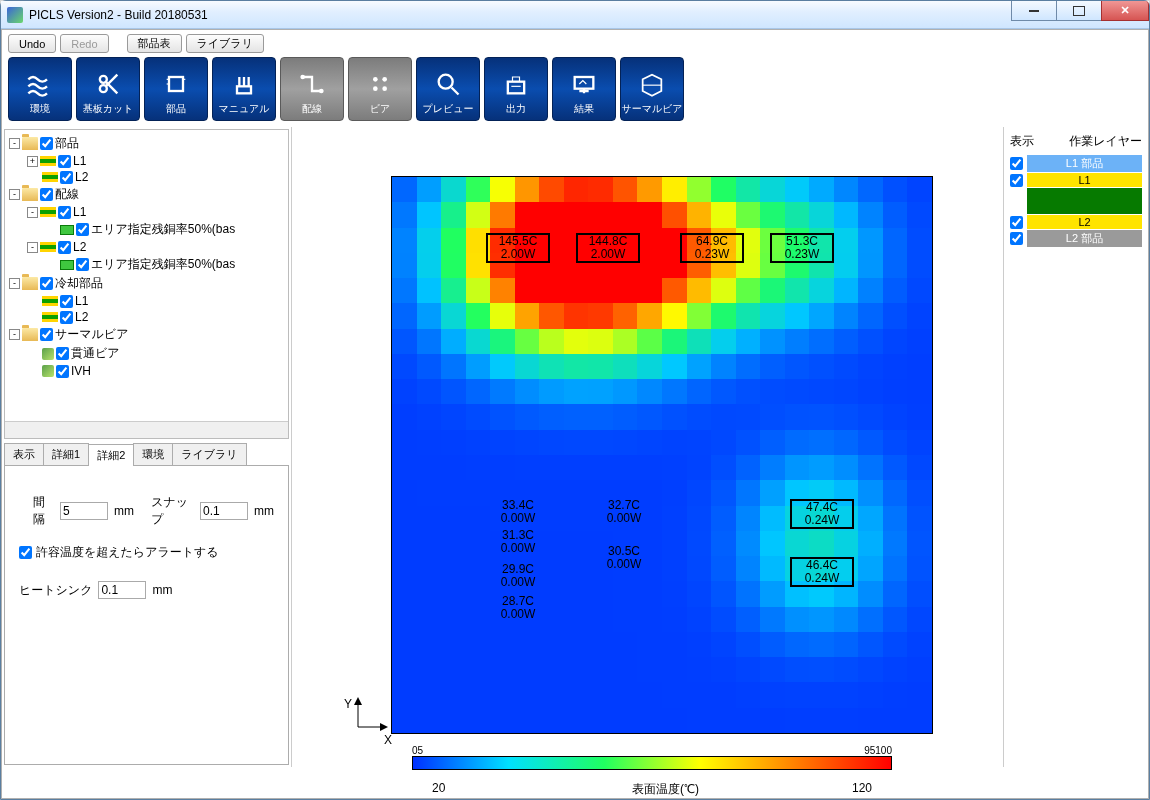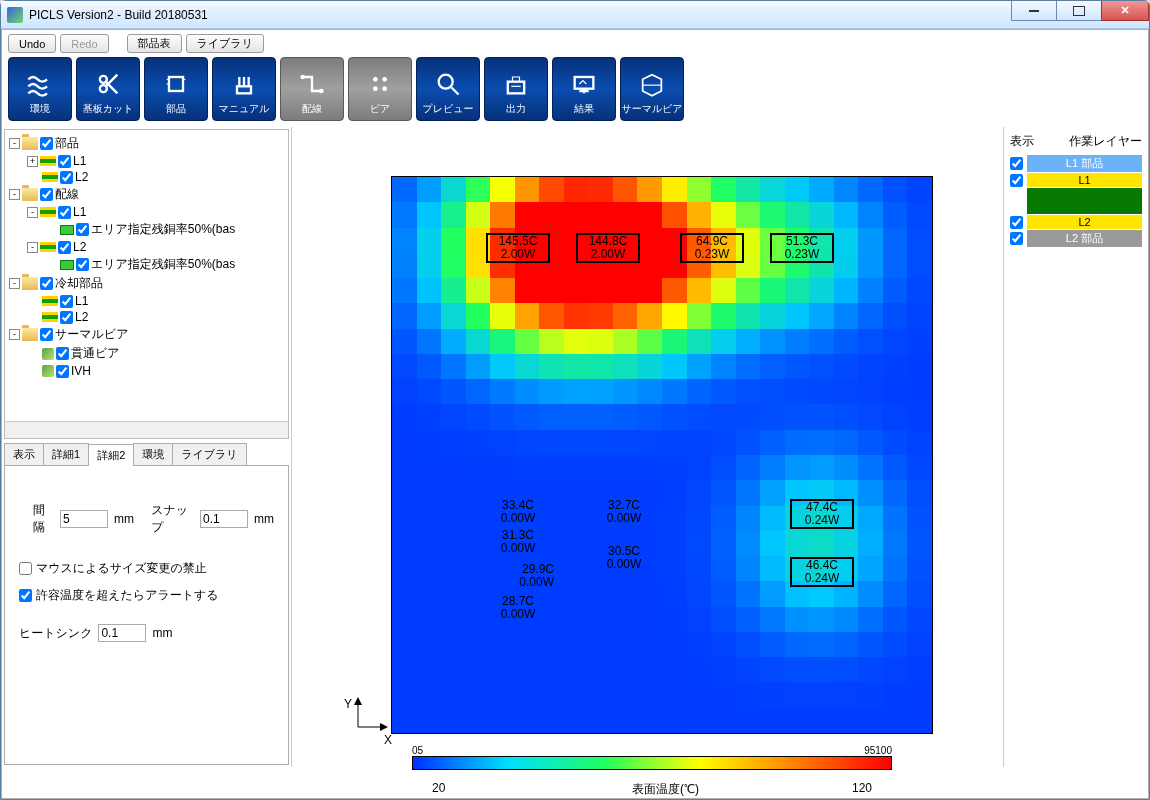--- a/index.html
+++ b/index.html
@@ -43,21 +43,21 @@
 .tnode .layer-icon .y{background:#ffd400;} .tnode .layer-icon .g{background:#0da000;}
 .tnode .area-icon{width:14px;height:10px;background:#3fc73f;border:1px solid #0a7a0a;}
 .tnode .vb{width:12px;height:12px;background:linear-gradient(135deg,#5aa04a,#b8e26c);border-radius:2px;}
 .tnode input[type=checkbox]{width:13px;height:13px;}
 
 
 .tabs{display:flex; font-size:11px; margin:2px 2px 0 2px;}
 .tab{border:1px solid #acacac; border-bottom:none; padding:3px 8px; background:#f0f0f0; margin-right:-1px;}
 .tab.active{background:#fff; position:relative; top:1px;}
 .tabbody{border:1px solid #acacac; margin:0 2px 2px 2px; flex:0 0 300px; padding:12px 14px; font-size:12px;}
-.field{display:flex; align-items:center; gap:6px; margin:24px 0;}
+.field{display:flex; align-items:center; gap:6px; margin:16px 0;}
 .field input[type=text]{width:48px; border:1px solid #aaa; padding:1px 2px; text-align:left; font-size:12px;}
 .checkline{display:flex; align-items:center; gap:4px; margin:10px 0; font-size:12px;}
 
 
 .canvas{flex:1; position:relative; background:#fff;}
 .hint{position:absolute; top:6px; left:10px; font-size:12px; color:#666;}
 .plot{position:absolute; top:50px; left:100px; width:540px; height:556px;}
 .heatmap{position:absolute; inset:0; }
 .heatcell{position:absolute;}
 .axis-lbl-y{position:absolute; left:-48px; top:520px; font-size:12px;}
@@ -343,24 +343,20 @@
           </div>
         <div class="tabbody">
           <div class="field" style="margin-left:14px;">
             <span>間隔</span>
             <input type="text" value="5" style="">
             <span>mm</span>
             <span style="width:6px"></span>
             <span>スナップ</span>
             <input type="text" value="0.1" style="">
             <span>mm</span>
-          </div>
-          <div class="checkline">
-            <input type="checkbox" style="">
-            <span>マウスによるサイズ変更の禁止</span>
           </div>
           <div class="checkline">
             <input type="checkbox" checked="" style="">
             <span>許容温度を超えたらアラートする</span>
           </div>
           <div class="field" style="margin-top:20px;">
             <span>ヒートシンク</span>
             <input type="text" value="0.1" style="">
             <span>mm</span>
           </div>
@@ -889,21 +885,21 @@
                 <div>0.00W</div>
               </div>
               <div class="chip nobox" style="left: 200px; top: 368px; width: 64px;">
                 <div>30.5C</div>
                 <div>0.00W</div>
               </div>
               <div class="chip" style="left: 398px; top: 380px; width: 64px;">
                 <div>46.4C</div>
                 <div>0.24W</div>
               </div>
-              <div class="chip nobox" style="left: 100px; top: 386px; width: 64px; text-align: right;">
+              <div class="chip nobox" style="left: 94px; top: 386px; width: 64px;">
                 <div>29.9C</div>
                 <div>0.00W</div>
               </div>
               <div class="chip nobox" style="left: 94px; top: 418px; width: 64px;">
                 <div>28.7C</div>
                 <div>0.00W</div>
               </div>
             </div>
           <div class="axis-lbl-y">Y</div>
           <svg style="position:absolute;left:-44px;top:520px" width="40" height="40">

